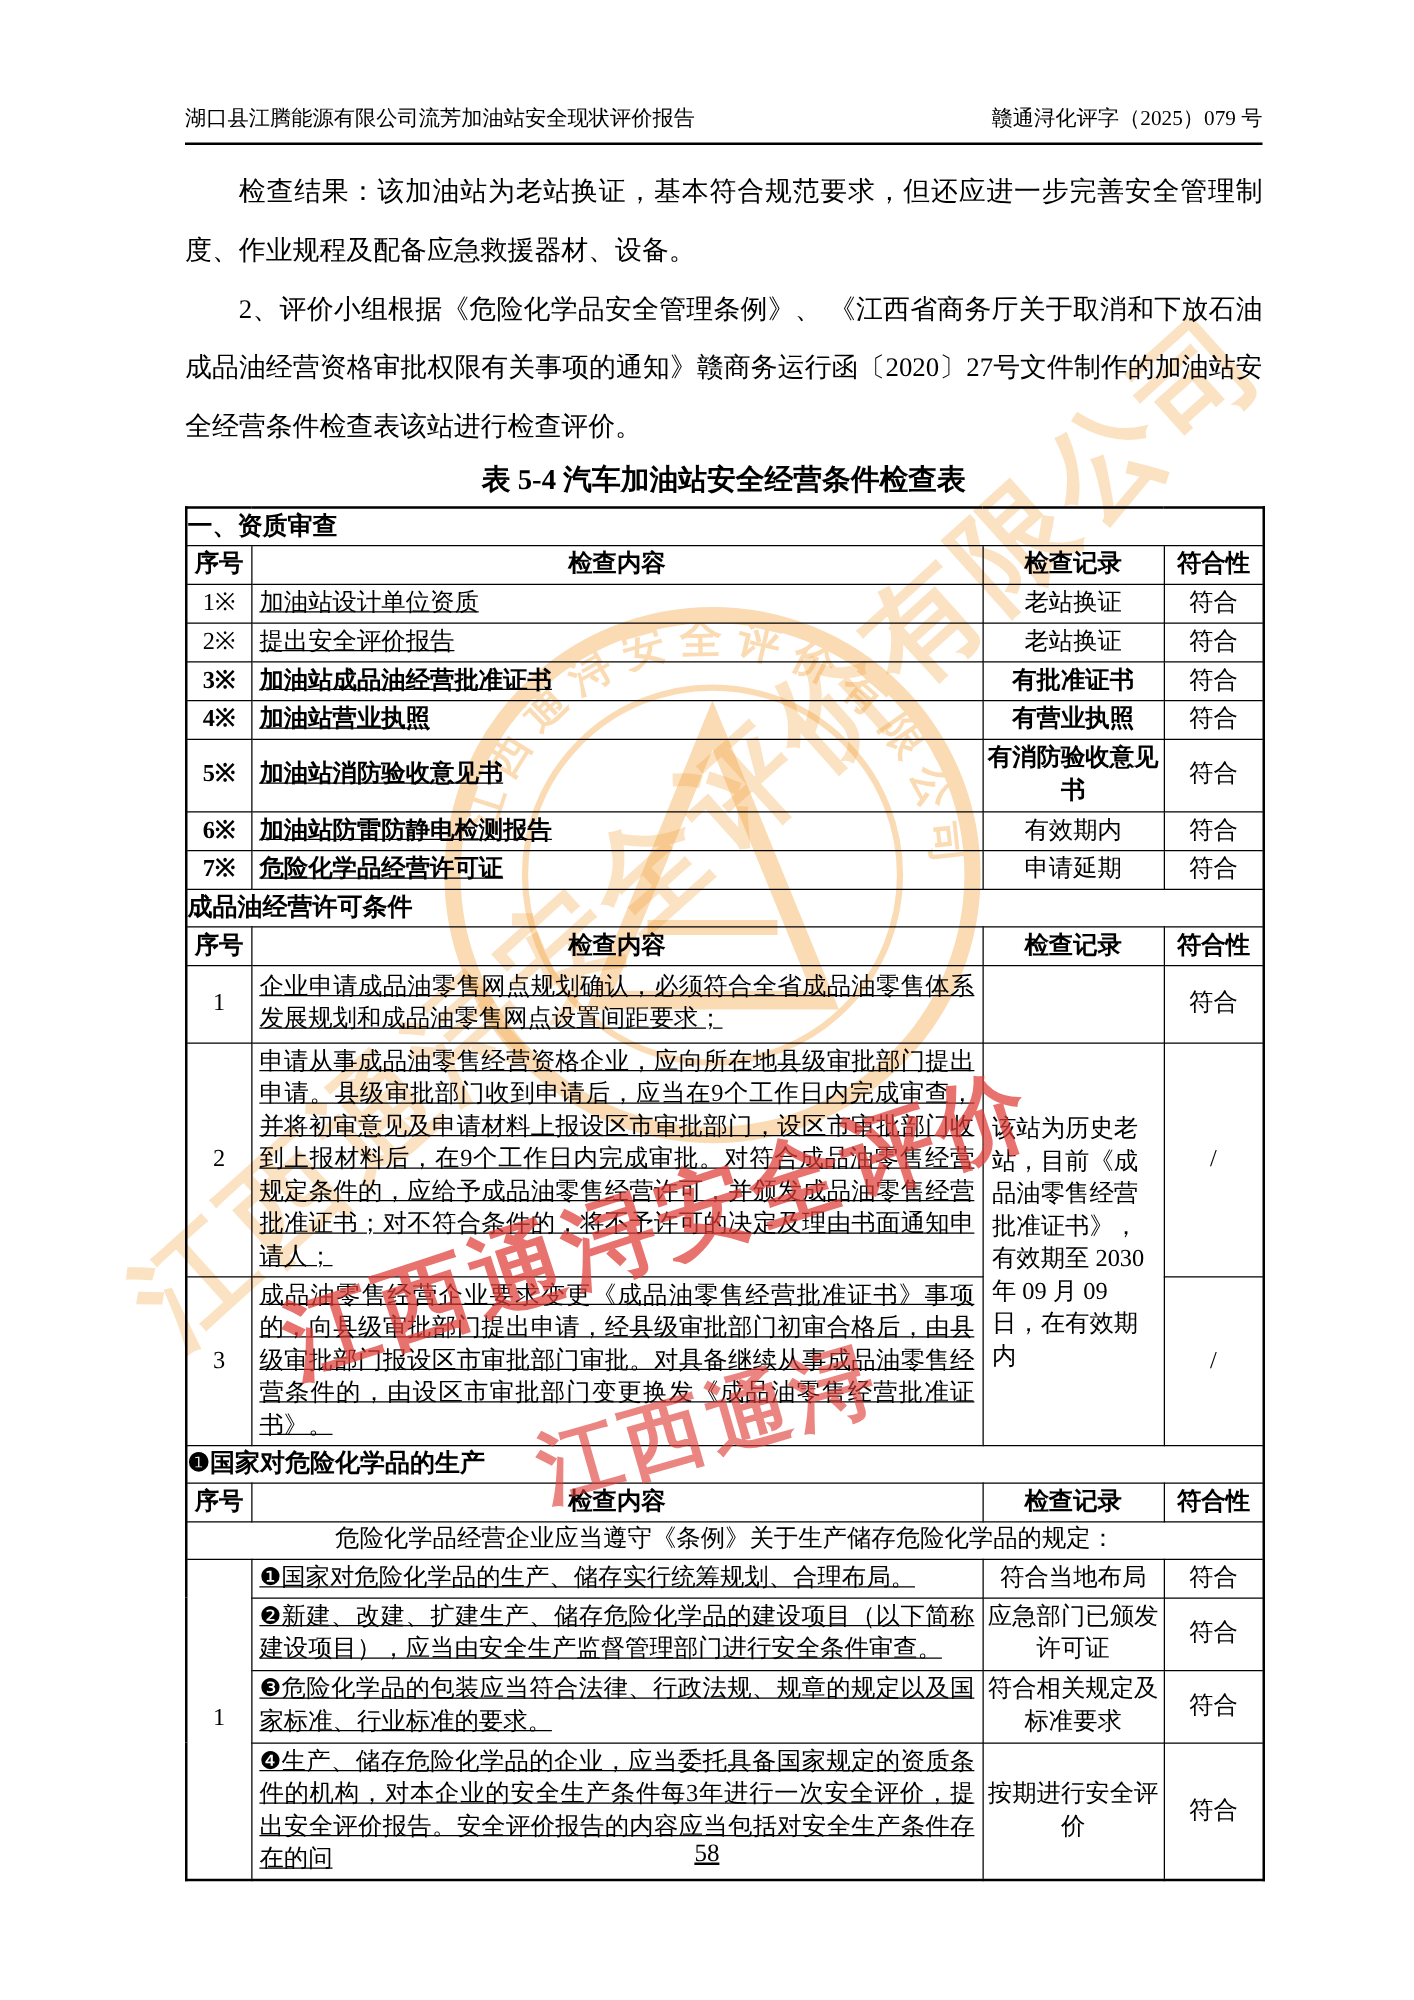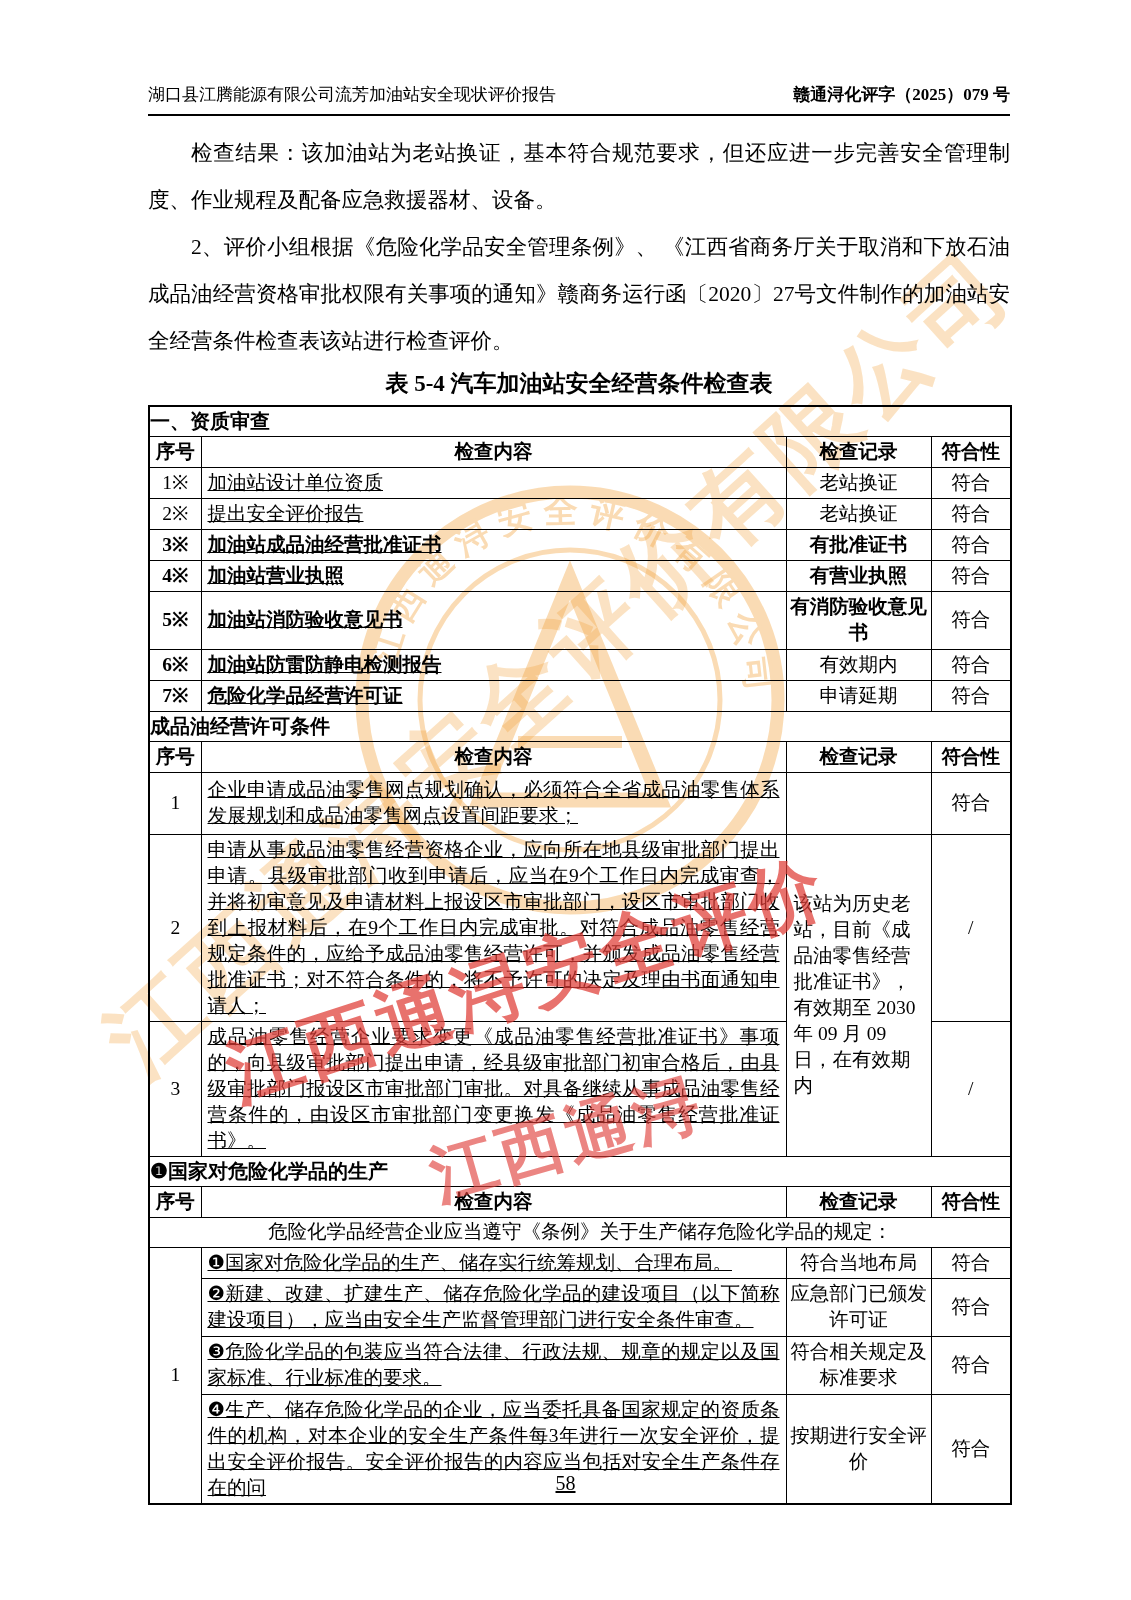--- a/index.html
+++ b/index.html
@@ -47,21 +47,21 @@
   
   .content {
     position: absolute; left: 148px; top: 84px;
     width: 862px; z-index: 2;
   }
   .doc-header {
     display: flex; justify-content: space-between; align-items: center;
     font-size: 17px; line-height: 22px;
     padding-bottom: 8px; border-bottom: 2px solid #000;
   }
-  .doc-header .right { font-weight: bold; }
+  .doc-header .right { font-weight: normal; }
   .body-p {
     font-size: 21.5px; line-height: 47px;
     text-align: justify; text-indent: 2em;
   }
   .body-p.first { margin-top: 14px; }
   .table-title {
     text-align: center; font-weight: bold;
     font-size: 23px; line-height: 30px;
     margin: 4px 0 6px 0;
     font-family: Liberation Serif, serif;

